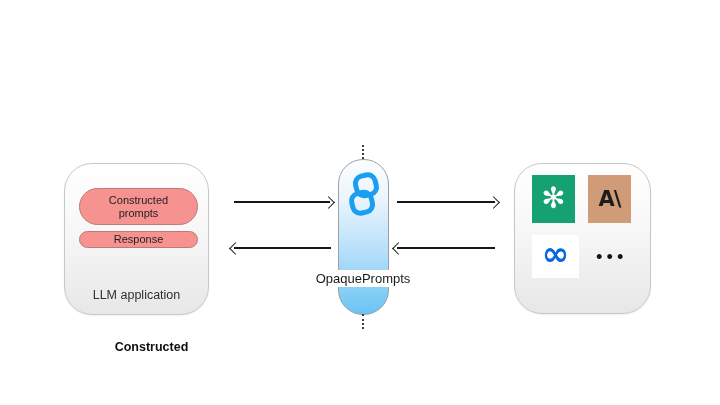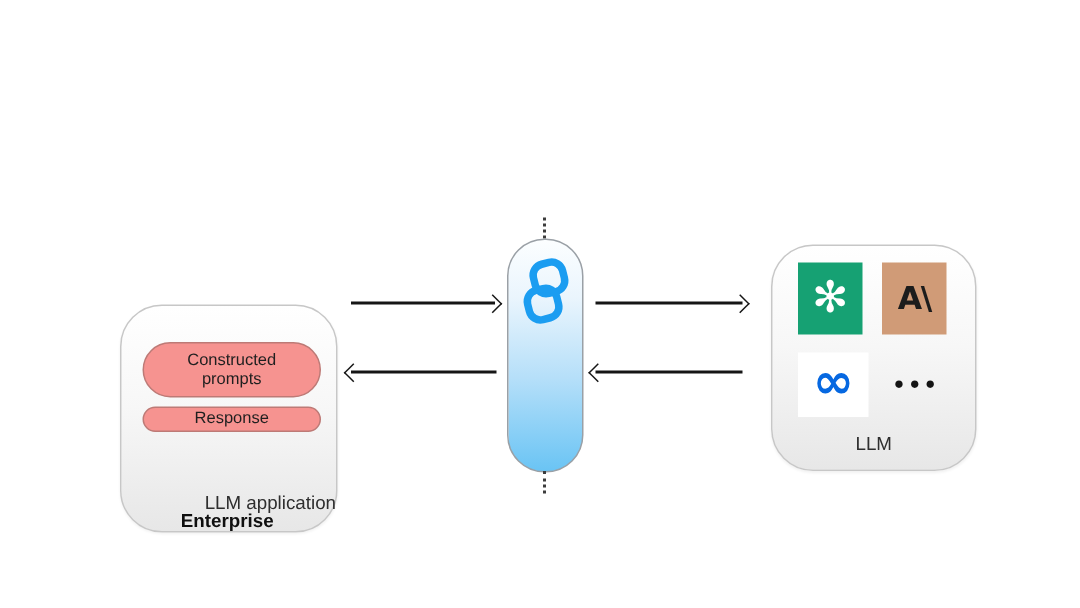--- a/index.html
+++ b/index.html
@@ -8,28 +8,28 @@
     font-family:"Liberation Sans", sans-serif;overflow:hidden;
   }
   .canvas{position:absolute;inset:0;}
 
   
   .panel{
     position:absolute;border:1px solid #c7c7c7;border-radius:28px;
     background:linear-gradient(180deg,#ffffff 0%,#f7f7f7 45%,#e7e7e7 100%);
     box-shadow:0 1px 2px rgba(0,0,0,0.06);
   }
-  .enterprise-box{left:80px;top:163px;width:143px;height:150px;margin-top:40px;}
+  .enterprise-box{left:64px;top:163px;width:143px;height:150px;}
   .cloud-box{left:514px;top:163px;width:135px;height:149px;}
 
   .box-label{
     position:absolute;left:0;right:0;text-align:center;
     font-size:12.5px;color:#2e2e2e;
   }
-  .enterprise-box .box-label{top:124px;text-align:right;}
+  .enterprise-box .box-label{top:124px;}
   .cloud-box .box-label{top:125px;}
 
   .caption{
     position:absolute;text-align:center;font-weight:bold;
     font-size:12.5px;color:#0f0f0f;
   }
   .caption-enterprise{left:80px;top:340px;width:143px;}
   .caption-cloud{left:514px;top:340px;width:135px;}
 
   
@@ -87,47 +87,47 @@
 
   <div class="panel enterprise-box">
     <div class="pill pill-constructed">
       <span>Constructed prompts</span>
     </div>
     <div class="pill pill-response">
       <span>Response</span>
     </div>
     <div class="box-label">LLM application</div>
   </div>
-  <div class="caption caption-enterprise">Enterprise</div>
+  <div class="caption caption-enterprise">Constructed</div>
 
   <div class="dotted dotted-top"></div>
   <div class="capsule">
     <svg class="opaque-logo" width="34" height="42" viewBox="0 0 34 42">
       <g fill="none" stroke="#1b9df1" stroke-width="5" stroke-linejoin="round" transform="rotate(-14 17 21)">
         <rect x="11" y="3" width="20" height="20" rx="7.5"></rect>
         <rect x="3" y="19" width="20" height="20" rx="7.5"></rect>
       </g>
     </svg>
   </div>
+  <div class="gateway-label">OpaquePrompts</div>
   <div class="dotted dotted-bottom"></div>
 
   <div class="panel cloud-box">
     <div class="tile tile-openai">
       <span class="glyph glyph-openai">✻</span>
     </div>
     <div class="tile tile-anthropic">
       <span class="glyph glyph-anthropic">A\</span>
     </div>
     <div class="tile tile-meta">
       <span class="glyph glyph-meta">∞</span>
     </div>
     <div class="tile tile-more">
       <span class="glyph glyph-more">•••</span>
     </div>
-    <div class="box-label">LLM</div>
   </div>
 
   <div class="arrow arrow-right arrow-a1">
     <div class="shaft"></div>
     <div class="head"></div>
   </div>
   <div class="arrow arrow-right arrow-a2">
     <div class="shaft"></div>
     <div class="head"></div>
   </div>

